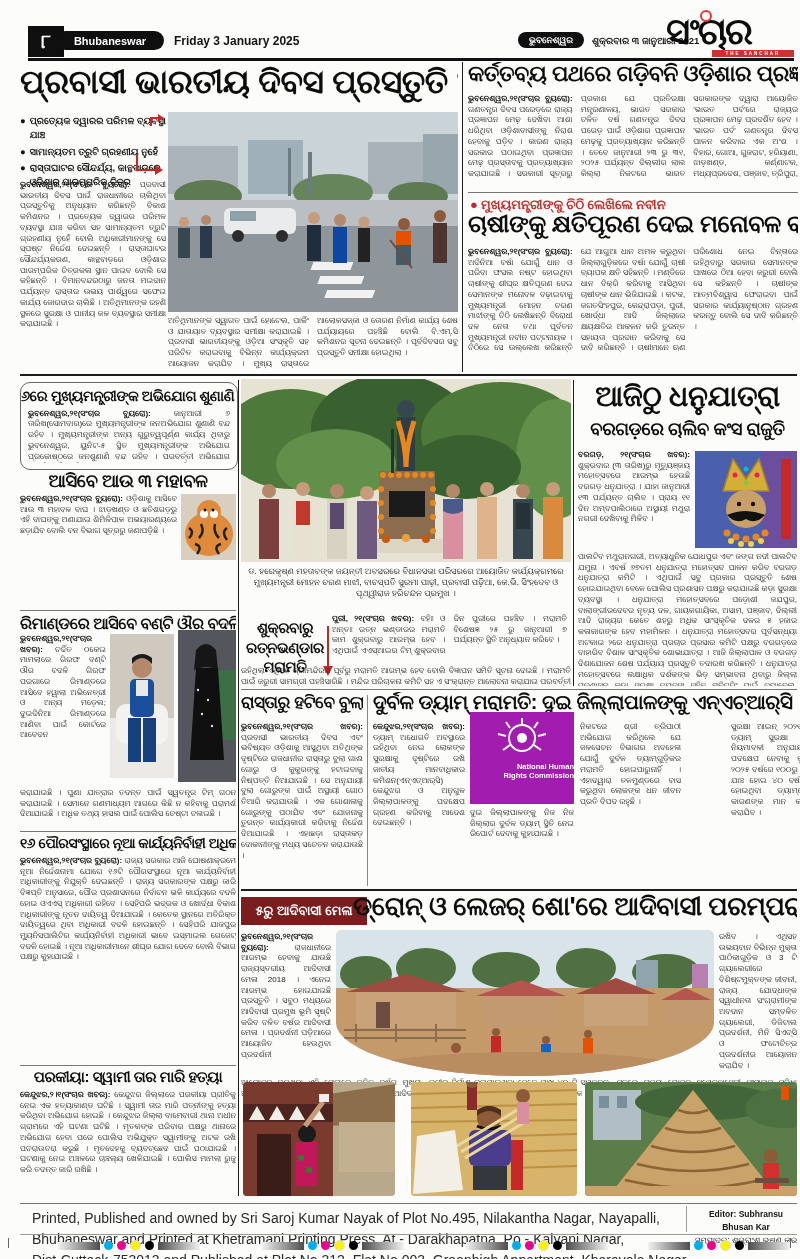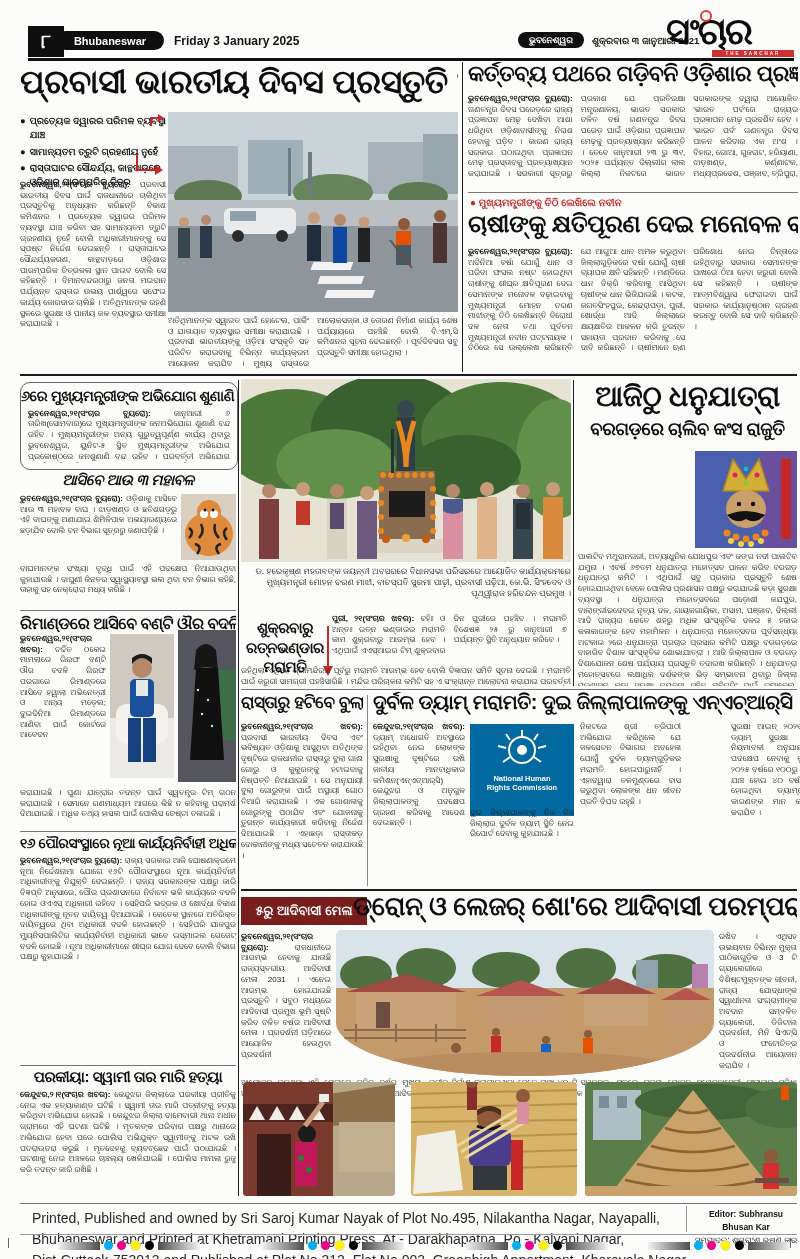--- a/index.html
+++ b/index.html
@@ -11,25 +11,25 @@
   .body-t{font-size:8px;line-height:1.34;text-align:justify;color:#222;overflow:hidden;}
   .byline{font-weight:bold;color:#111;}
   .cols2{column-count:2;column-gap:8px;}
   .cols3{column-count:3;column-gap:8px;}
   .hr{background:#1c1c1c;height:1.5px;}
   .hr-thin{background:#777;height:1px;}
   .vr{background:#1c1c1c;width:1px;}
   .pill{background:#0f0f0f;color:#fff;border-radius:10px;font-weight:bold;
         display:flex;align-items:center;justify-content:center;}
   .pre{white-space:pre-line;}
-  .kicker{color:#c62828;font-weight:bold;font-size:10px;white-space:nowrap;overflow:hidden;}
+  .kicker{color:#c62828;font-weight:bold;font-size:13px;white-space:nowrap;overflow:hidden;font-family:Liberation Serif, serif;}
   .photo{overflow:hidden;background:#ccc;}
-  .cap{font-size:8.5px;line-height:1.3;text-align:right;color:#1a1a1a;font-weight:bold;overflow:hidden;}
+  .cap{font-size:8.5px;line-height:1.3;text-align:center;color:#1a1a1a;font-weight:bold;overflow:hidden;}
   .label-box{background:#7a1d1d;color:#fff;font-weight:bold;display:flex;align-items:center;justify-content:center;overflow:hidden;}
-  .nhrc{background:#0369a1;color:#fff;text-align:center;overflow:hidden;margin-top:12px;}
+  .nhrc{background:#a21caf;color:#fff;text-align:right;overflow:hidden;}
   .nhrc .t{font-size:7.5px;font-weight:bold;line-height:1.25;white-space:pre-line;}
   .reg{display:flex;align-items:center;gap:4px;}
   .reg .bar{width:42px;height:8px;background:linear-gradient(90deg,#f2f2f2,#4d4d4d);}
   .reg .bar2{width:42px;height:8px;background:linear-gradient(90deg,#4d4d4d,#f2f2f2);}
   .reg .dot{width:9px;height:9px;border-radius:50%;display:inline-block;}
   .tick{position:absolute;width:1px;height:10px;background:#666;}
   .mast{font-weight:bold;font-size:37px;letter-spacing:-2px;line-height:1;color:#0b0b0b;white-space:nowrap;}
   .mast-bar{background:#d32f2f;color:#fff;font-size:4.5px;letter-spacing:2px;font-weight:bold;
             display:flex;align-items:center;justify-content:center;white-space:nowrap;overflow:hidden;}
 </style>
@@ -140,37 +140,36 @@
   <div class="abs vr" style="left:238px;top:380px;height:816px;"></div>
   <div class="abs vr" style="left:573px;top:380px;height:306px;"></div>
 
   <div class="abs" style="left:20px;top:382px;width:216px;height:86px;border:1.5px solid #666;border-radius:10px;">
     <div class="hl hl-c" style="margin-top:6px;font-size:14.5px;">୬ରେ ମୁଖ୍ୟମନ୍ତ୍ରୀଙ୍କ ଅଭିଯୋଗ ଶୁଣାଣି ବନ୍ଦ</div>
     <div class="body-t" style="margin:4px 7px 0 7px;height:54px;">
       <span class="byline">ଭୁବନେଶ୍ୱର,୨୧(ସଂଚାର ବ୍ୟୁରୋ):</span> <span>ଜାନୁଆରୀ ୬ ତାରିଖ(ସୋମବାର)ରେ ମୁଖ୍ୟମନ୍ତ୍ରୀଙ୍କ ଜନଅଭିଯୋଗ ଶୁଣାଣି ବନ୍ଦ ରହିବ । ମୁଖ୍ୟମନ୍ତ୍ରୀଙ୍କ ଅନ୍ୟ ଗୁରୁତ୍ୱପୂର୍ଣ୍ଣ କାର୍ଯ୍ୟ ଥିବାରୁ ଭୁବନେଶ୍ୱର, ୟୁନିଟ-୫ ସ୍ଥିତ ମୁଖ୍ୟମନ୍ତ୍ରୀଙ୍କ ଅଭିଯୋଗ ପ୍ରକୋଷ୍ଠରେ ଜନଶୁଣାଣି ବନ୍ଦ ରହିବ । ପରବର୍ତ୍ତୀ ଅଭିଯୋଗ ଶୁଣାଣି ତାରିଖ କ୍ଷିପ୍ର ଏବଂ ଅନ୍ୟ ଗଣମାଧ୍ୟମ ଜରିଆରେ ଜଣାଇ ଦିଆଯିବ ବୋଲି ସାଧାରଣ ପ୍ରଶାସନ ଓ ସାଧାରଣ ଅଭିଯୋଗ ବିଭାଗ ପକ୍ଷରୁ ସୂଚନା ଦିଆଯାଇଛି ।</span>
     </div>
   </div>
 
-  <div class="abs hl hl-c" style="left:20px;top:472px;width:216px;font-size:15px;font-style:italic;">ଆସିବେ ଆଉ ୩ ମହାବଳ</div>
+  <div class="abs hl hl-c" style="left:20px;top:472px;width:216px;font-size:18px;">ଆସିବେ ଆଉ ୩ ମହାବଳ</div>
   <div class="abs photo" style="left:181px;top:494px;width:55px;height:66px;">
     <svg width="55" height="66" viewBox="0 0 55 66">
       <rect width="55" height="66" fill="#d8cfc0"></rect>
       <ellipse cx="28" cy="40" rx="24" ry="22" fill="#e08a3c"></ellipse>
       <circle cx="28" cy="18" r="12" fill="#e08a3c"></circle>
         <circle cx="23" cy="20" r="4" fill="#fff"></circle>
         <circle cx="33" cy="20" r="4" fill="#fff"></circle>
       <path d="M8,34 q6,4 0,10 M20,30 q4,8 -2,14 M34,30 q-2,8 4,14 M46,34 q-6,4 0,12 M14,50 q8,2 2,10 M40,50 q-8,2 -2,10" stroke="#222" stroke-width="2.5" fill="none"></path>
       <circle cx="24" cy="16" r="1.5" fill="#111"></circle>
         <circle cx="32" cy="16" r="1.5" fill="#111"></circle>
     </svg>
   </div>
   <div class="abs body-t" style="left:20px;top:494px;width:157px;height:68px;">
     <span class="byline">ଭୁବନେଶ୍ୱର,୨୧(ସଂଚାର ବ୍ୟୁରୋ):</span> <span>ଓଡ଼ିଶାକୁ ଆସିବେ ଆଉ ୩ ମହାବଳ ବାଘ । ଝାଡ଼ଖଣ୍ଡ ଓ ଛତିଶଗଡ଼ରୁ ଏହି ବାଘଙ୍କୁ ଅଣାଯାଇ ଶିମିଳିପାଳ ଅଭୟାରଣ୍ୟରେ ଛଡ଼ାଯିବ ବୋଲି ବନ ବିଭାଗ ସୂତ୍ରରୁ ଜଣାପଡ଼ିଛି ।</span>
   </div>
-  <div class="abs body-t" style="left:20px;top:564px;width:216px;height:44px;">ବାଘମାନଙ୍କ ସଂଖ୍ୟା ବୃଦ୍ଧି ପାଇଁ ଏହି ପଦକ୍ଷେପ ନିଆଯାଉଥିବା କୁହାଯାଉଛି । ବାଘୁଣୀ ଜିନତର ସ୍ୱାସ୍ଥ୍ୟାବସ୍ଥା ଭଲ ଥିବା ବନ ବିଭାଗ କହିଛି, ତାହାକୁ ସହ ନେକ୍ରୋରା ମଧ୍ୟ କରିଛି ।</div>
   <div class="abs hr-thin" style="left:20px;top:610px;width:216px;"></div>
 
   <div class="abs hl hl-c" style="left:20px;top:615px;width:216px;font-size:16px;">ରିମାଣ୍ଡରେ ଆସିବେ ବଣ୍ଟି ଔର ବଦଳି</div>
   <div class="abs photo" style="left:110px;top:634px;width:64px;height:144px;">
     <svg width="64" height="144" viewBox="0 0 64 144">
       <rect width="64" height="144" fill="#cfc9c0"></rect>
         <rect x="0" y="84" width="64" height="60" fill="#eceae6"></rect>
       <rect x="6" y="70" width="52" height="40" rx="10" fill="#f4f2ee"></rect>
       <circle cx="32" cy="34" r="10" fill="#b5876b"></circle>
         <path d="M22,30 q10,-12 20,0 l0,-6 q-10,-8 -20,0 Z" fill="#1b1b1b"></path>
@@ -306,20 +305,23 @@
     </svg>
     <div class="t">National Human
 Rights Commission</div>
   </div>
   <div class="abs body-t" style="left:470px;top:808px;width:104px;height:78px;">ଦୁଇ ଜିଲ୍ଲାପାଳଙ୍କୁ ନିଜ ନିଜ ଜିଲ୍ଲାର ଦୁର୍ବଳ ଡ୍ୟାମ୍ ସ୍ଥିତି ନେଇ ରିପୋର୍ଟ ଦେବାକୁ କୁହାଯାଇଛି ।</div>
   <div class="abs body-t" style="left:580px;top:722px;width:101px;height:164px;">ନିକଟରେ ଶ୍ରୀ ତ୍ରିପାଠୀ ଅଭିଯୋଗ କରିଥିଲେ ଯେ ଜଳସେଚନ ବିଭାଗର ଅବହେଳା ଯୋଗୁଁ ଦୁର୍ବଳ ଡ୍ୟାମ୍‌ଗୁଡ଼ିକର ମରାମତି ହୋଇପାରୁନାହିଁ । ଏହାଦ୍ୱାରା ତଳମୁଣ୍ଡରେ ବାସ କରୁଥିବା ଲୋକଙ୍କ ଧନ ଜୀବନ ପ୍ରତି ବିପଦ ରହୁଛି ।</div>
   <div class="abs body-t" style="left:687px;top:722px;width:110px;height:164px;margin-left:44px;">ସୁରକ୍ଷା ଆଇନ୍ ୨୦୨୧ ଓ ଜାତୀୟ ଡ୍ୟାମ୍ ସୁରକ୍ଷା ପ୍ରାଧିକରଣ ନିୟମାବଳୀ ଅନୁଯାୟୀ ତୁରନ୍ତ ପଦକ୍ଷେପ ନେବାକୁ କୁହାଯାଇଛି । ୨୦୨୫ ବର୍ଷରେ ୧୦୦ରୁ ଉର୍ଦ୍ଧ୍ୱ ଡ୍ୟାମ୍ ଯାଞ୍ଚ ହୋଇ ୪୦ ବର୍ଷ ବା ତଦୁର୍ଦ୍ଧ୍ୱ ହୋଇଥିବା ଡ୍ୟାମ୍‌ରେ ଭିନ୍ନ କାରଣଙ୍କ ମାନ କରି ମରାମତି କରାଯିବ ।</div>
 
   <div class="abs hl hl-c" style="left:578px;top:420px;width:219px;height:26px;font-size:18px;">ବରଗଡ଼ରେ ଚାଲିବ କଂସ ରାଜୁତି</div>
   <div class="abs hl hl-c" style="left:578px;top:381px;width:219px;height:38px;font-size:29px;">ଆଜିଠୁ ଧନୁଯାତ୍ରା</div>
+  <div class="abs body-t" style="left:578px;top:450px;width:112px;height:100px;">
+    <span class="byline">ବରଗଡ଼, ୨୧(ସଂଚାର ଖବର):</span> <span>ଶୁକ୍ରବାର (୩ ତାରିଖ)ରୁ ମୃତ୍ୟୁଞ୍ଜୟ ମହୋତ୍ସବରେ ଆରମ୍ଭ ହେଉଛି ବରଗଡ଼ ଧନୁଯାତ୍ରା । ଯାହା ଜାନୁଆରୀ ୧୩ ପର୍ଯ୍ୟନ୍ତ ଚାଲିବ । ପ୍ରାୟ ୧୧ ଦିନ ଅମ୍ବପାଲିଠାରେ ଅସ୍ଥାୟୀ ମଥୁରା ନଗରୀ ଦେଖିବାକୁ ମିଳିବ ।</span>
+  </div>
   <div class="abs photo" style="left:695px;top:451px;width:102px;height:97px;">
     <svg width="102" height="97" viewBox="0 0 102 97">
       <rect width="102" height="97" fill="#4a5fae"></rect>
         <rect x="66" y="0" width="36" height="97" fill="#6a4f9e"></rect>
       <rect x="86" y="8" width="10" height="80" fill="#c62828"></rect>
       <path d="M28,40 L38,8 L51,28 L64,8 L74,40 Z" fill="#d4af37" stroke="#a8842a" stroke-width="1.5"></path>
       <circle cx="40" cy="24" r="2.5" fill="#e91e63"></circle>
         <circle cx="51" cy="18" r="2.5" fill="#00bcd4"></circle>
         <circle cx="62" cy="24" r="2.5" fill="#e91e63"></circle>
         <circle cx="51" cy="32" r="2.5" fill="#8bc34a"></circle>
@@ -342,21 +344,21 @@
         </g>
     </svg>
   </div>
   <div class="abs body-t" style="left:578px;top:552px;width:219px;height:134px;">ପାଲଟିବ ମଥୁରାନଗରୀ, ଅତ୍ୟାଧୁନିକ ଯୋଧପୁର ଏବଂ ଜଙ୍ଗ ନଦୀ ପାଲଟିବ ଯମୁନା । ଏବର୍ଷ ୬୭ତମ ଧନୁଯାତ୍ରା ମହୋତ୍ସବ ପାଳନ କରିବ ବରଗଡ଼ ଧନୁଯାତ୍ରା କମିଟି । ଏଥିପାଇଁ ସବୁ ପ୍ରକାର ପ୍ରସ୍ତୁତି ଶେଷ ହୋଇଯାଇଥିବା ବେଳେ ପୋଲିସ ପ୍ରଶାସନ ପକ୍ଷରୁ କରାଯାଇଛି କଡ଼ା ସୁରକ୍ଷା ବ୍ୟବସ୍ଥା । ଧନୁଯାତ୍ରା ମହୋତ୍ସବରେ ପଡ଼ୋଶୀ ଜଯପୁର, ବାଲାଙ୍ଗୀରଦେବର ନୃତ୍ୟ ଦଳ, ଗାୟକଗାୟିକା, ଅସାମ, ପଞ୍ଜାବ, ଦିଲ୍ଲୀ ଆଦି ରାଜ୍ୟର କେତେ ଶହରୁ ଅଧିକ ସାଂସ୍କୃତିକ ଦଳର ୫ ହଜାର କଳାକାରଙ୍କ ହେବ ମହାମିଳନ । ଧନୁଯାତ୍ରା ମହୋତ୍ସବର ପୂର୍ବସନ୍ଧ୍ୟା ଅଟକାଇ ୨ରେ ଧନୁଯାତ୍ରା ପ୍ରଚାର ପ୍ରସାର କମିଟି ପକ୍ଷରୁ ବରଗଡ଼ରେ ବାହାରିବ ବିଶାଳ ସାଂସ୍କୃତିକ ଶୋଭାଯାତ୍ରା । ଆଜି ଜିଲ୍ଲାପାଳ ଓ ବରଗଡ଼ ଦିଶାଯୋଜନ ଶେଷ ପର୍ଯ୍ୟାୟ ପ୍ରସ୍ତୁତି ତଦାରଖ କରିଛନ୍ତି । ଧନୁଯାତ୍ରା ମହୋତ୍ସବରେ ଲକ୍ଷାଧିକ ଦର୍ଶକଙ୍କ ଭିଡ଼ ସମ୍ଭାବନା ଥିବାରୁ ଜିଲ୍ଲା ପ୍ରଶାସନ କଡ଼ା ସୁରକ୍ଷା ବ୍ୟବସ୍ଥା ସହିତ ମନିଟରିଂ ପାଇଁ ଚ୍ୟାନେଲ, ପଚାଯୋଜନ, ଡିଉଟି, ମୁଖ୍ୟ ଛକରେ ସିସିଟିଭି ସହିତ ତ୍ରୁଟିକ ବ୍ୟବସ୍ଥାକୁ ଅଧିକ କଡ଼ାକଡ଼ି କରିବାକୁ ବିଭିନ୍ନ ମହଲରେ ଦାବି ହୋଇଛି ।</div>
 
   <div class="abs hr" style="left:241px;top:889px;width:556px;"></div>
 
   <div class="abs label-box" style="left:241px;top:897px;width:126px;height:28px;font-size:13px;">୫ରୁ ଆଦିବାସୀ ମେଳା</div>
   <div class="abs hl" style="left:353px;top:892px;width:444px;height:36px;font-size:26px;">ଡ୍ରୋନ୍ ଓ ଲେଜର୍ ଶୋ'ରେ ଆଦିବାସୀ ପରମ୍ପରାର ଝଲକ୍</div>
   <div class="abs body-t" style="left:241px;top:932px;width:90px;height:144px;">
-    <span class="byline">ଭୁବନେଶ୍ୱର,୨୧(ସଂଚାର ବ୍ୟୁରୋ):</span> <span>ରାଜଧାନୀରେ ଆରମ୍ଭ ହେବାକୁ ଯାଉଛି ରାଜ୍ୟସ୍ତରୀୟ ଆଦିବାସୀ ମେଳା 2031 । ଏନେଇ ଆରମ୍ଭ ହୋଇଯାଇଛି ପ୍ରସ୍ତୁତି । ସବୁଠ ମଧ୍ୟରେ ଆଦିବାସୀ ପ୍ରମୁଖ ଭୂମି ସୃଷ୍ଟି କରିବ ଚଳିତ ବର୍ଷର ଆଦିବାସୀ ମେଳା । ପ୍ରଦର୍ଶନୀ ପଡ଼ିଆରେ ଆୟୋଜିତ ହେଉଥିବା ପ୍ରଦର୍ଶନୀ</span>
+    <span class="byline">ଭୁବନେଶ୍ୱର,୨୧(ସଂଚାର ବ୍ୟୁରୋ):</span> <span>ରାଜଧାନୀରେ ଆରମ୍ଭ ହେବାକୁ ଯାଉଛି ରାଜ୍ୟସ୍ତରୀୟ ଆଦିବାସୀ ମେଳା 2018 । ଏନେଇ ଆରମ୍ଭ ହୋଇଯାଇଛି ପ୍ରସ୍ତୁତି । ସବୁଠ ମଧ୍ୟରେ ଆଦିବାସୀ ପ୍ରମୁଖ ଭୂମି ସୃଷ୍ଟି କରିବ ଚଳିତ ବର୍ଷର ଆଦିବାସୀ ମେଳା । ପ୍ରଦର୍ଶନୀ ପଡ଼ିଆରେ ଆୟୋଜିତ ହେଉଥିବା ପ୍ରଦର୍ଶନୀ</span>
   </div>
   <div class="abs photo" style="left:336px;top:930px;width:378px;height:146px;border-radius:6px 6px 190px 190px / 6px 6px 54px 54px;">
     <svg width="378" height="146" viewBox="0 0 378 146">
       <rect width="378" height="146" fill="#d8e4ea"></rect>
       <g fill="#4f7040">
           <ellipse cx="30" cy="44" rx="26" ry="18"></ellipse>
           <ellipse cx="90" cy="38" rx="30" ry="20"></ellipse>
           <ellipse cx="170" cy="40" rx="34" ry="18"></ellipse>
           <ellipse cx="250" cy="38" rx="30" ry="20"></ellipse>
           <ellipse cx="330" cy="42" rx="34" ry="18"></ellipse>

